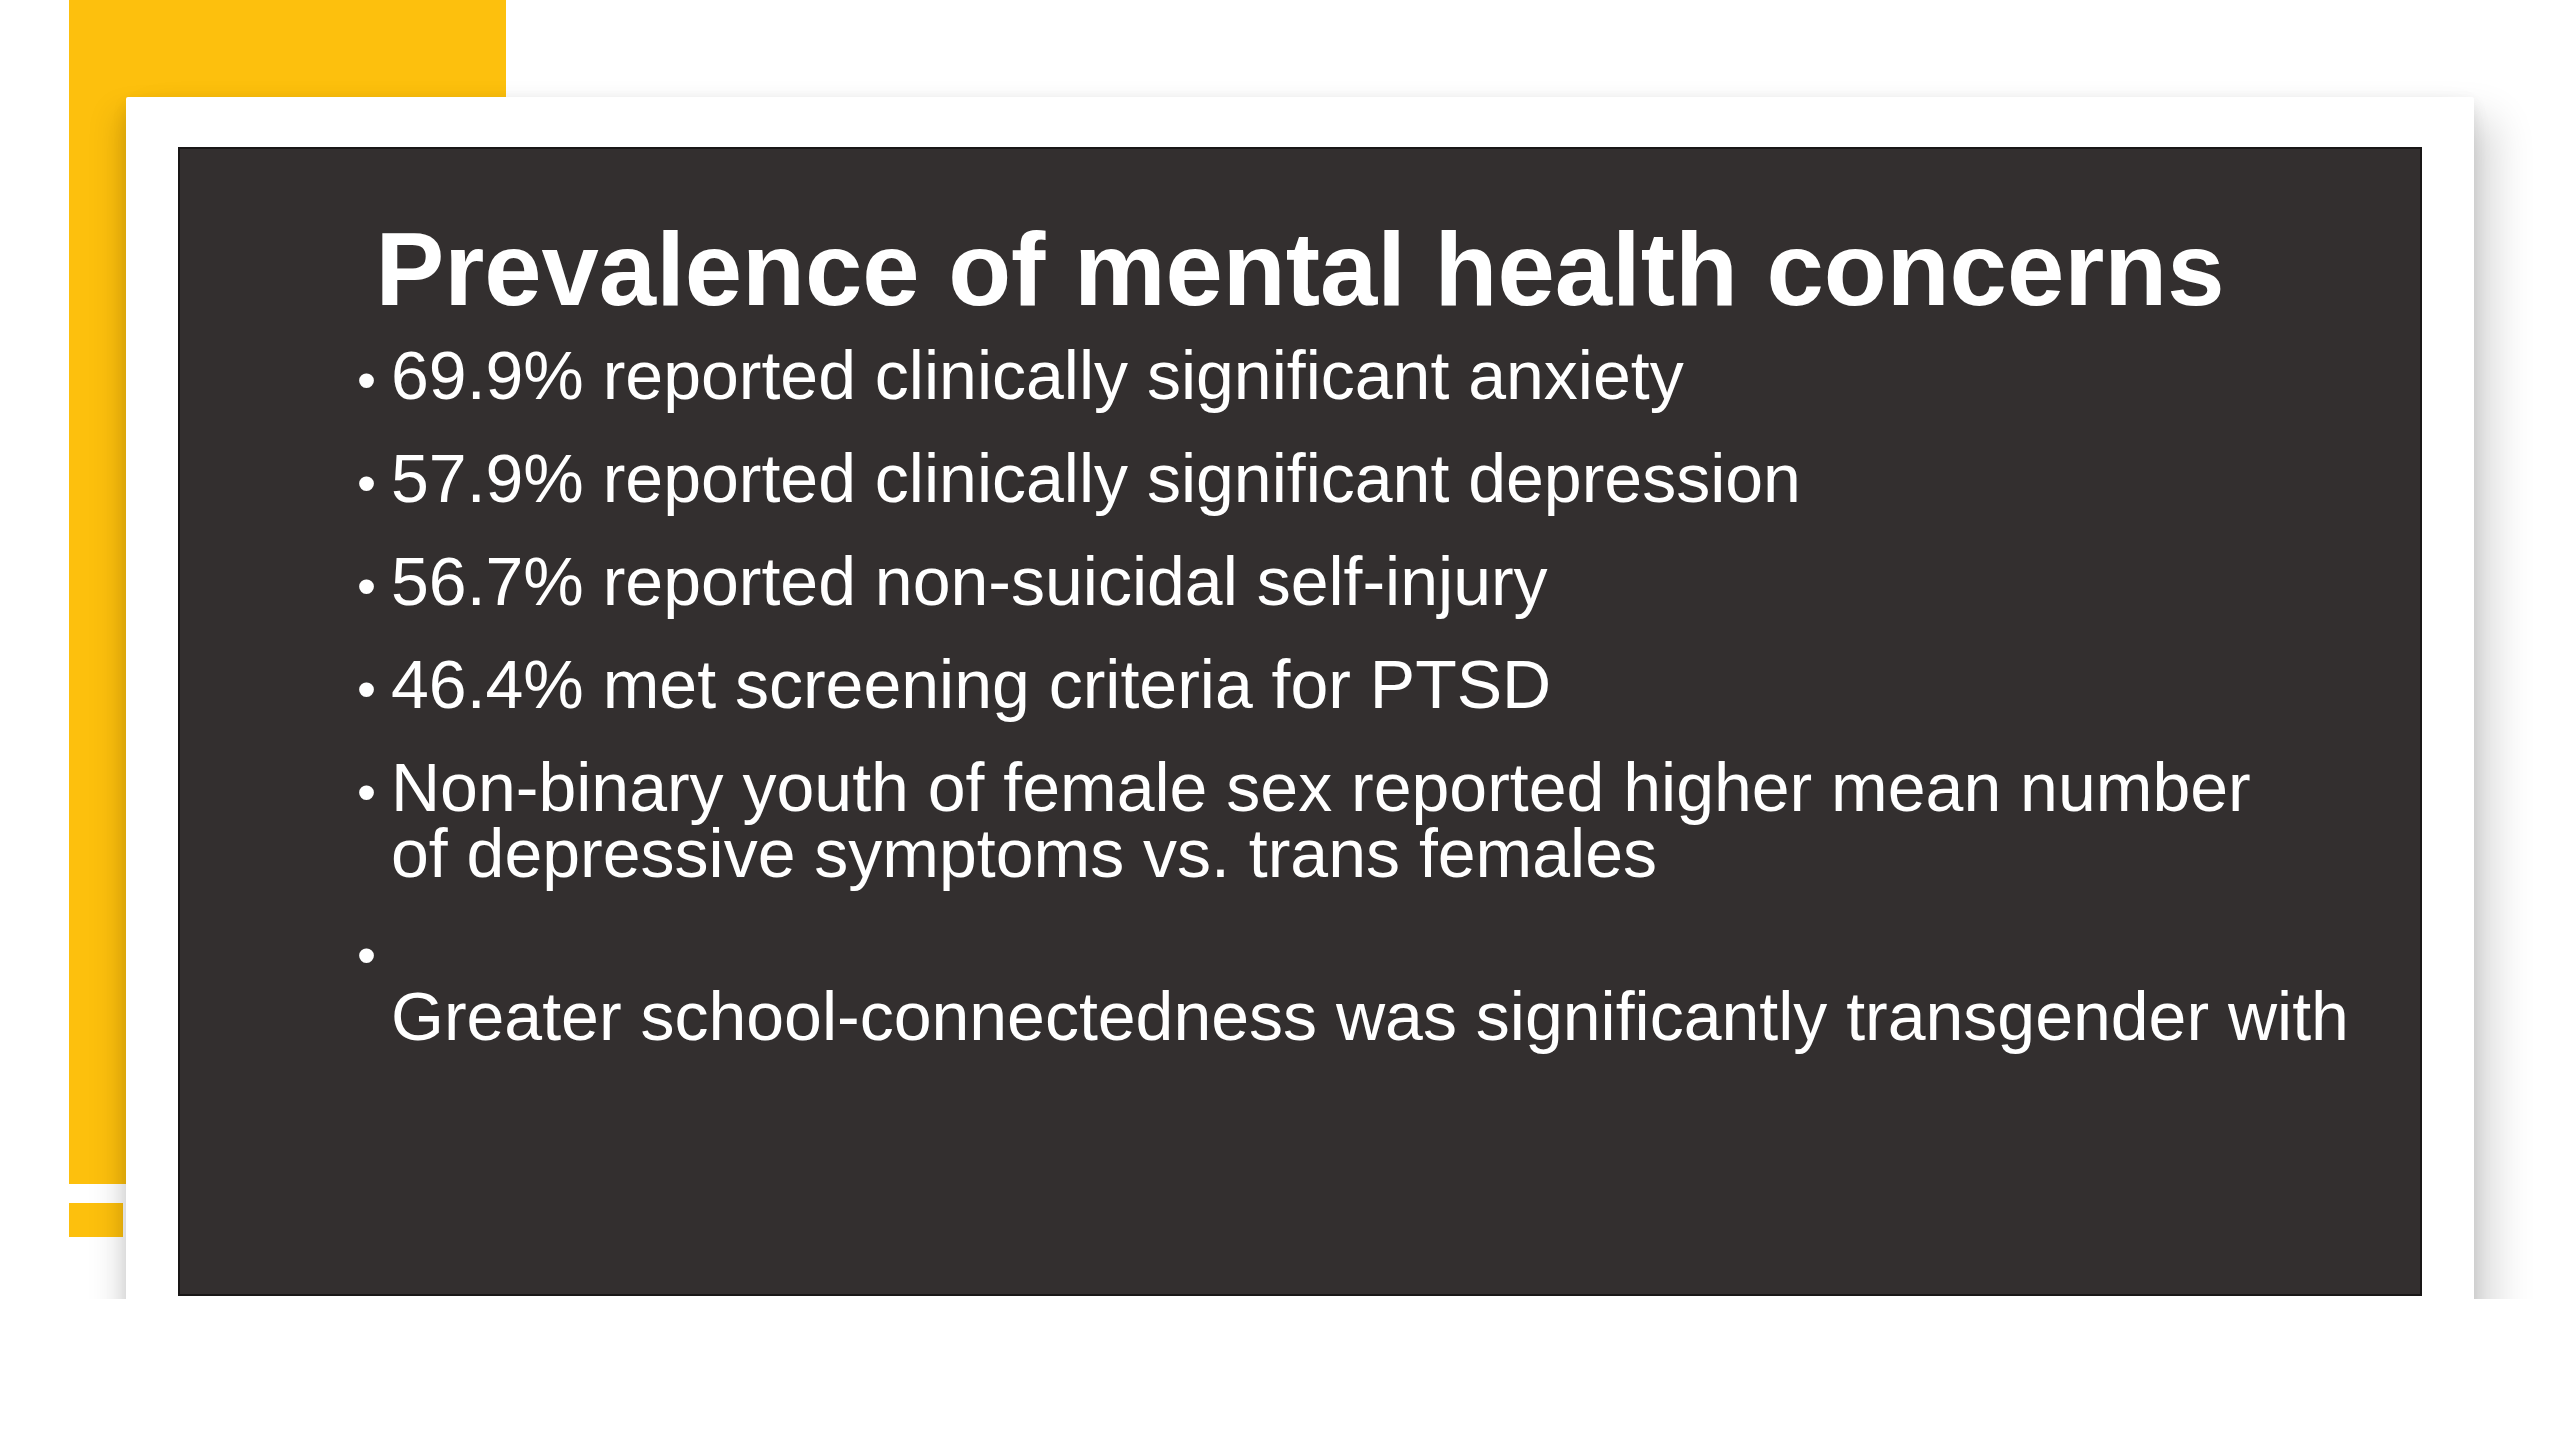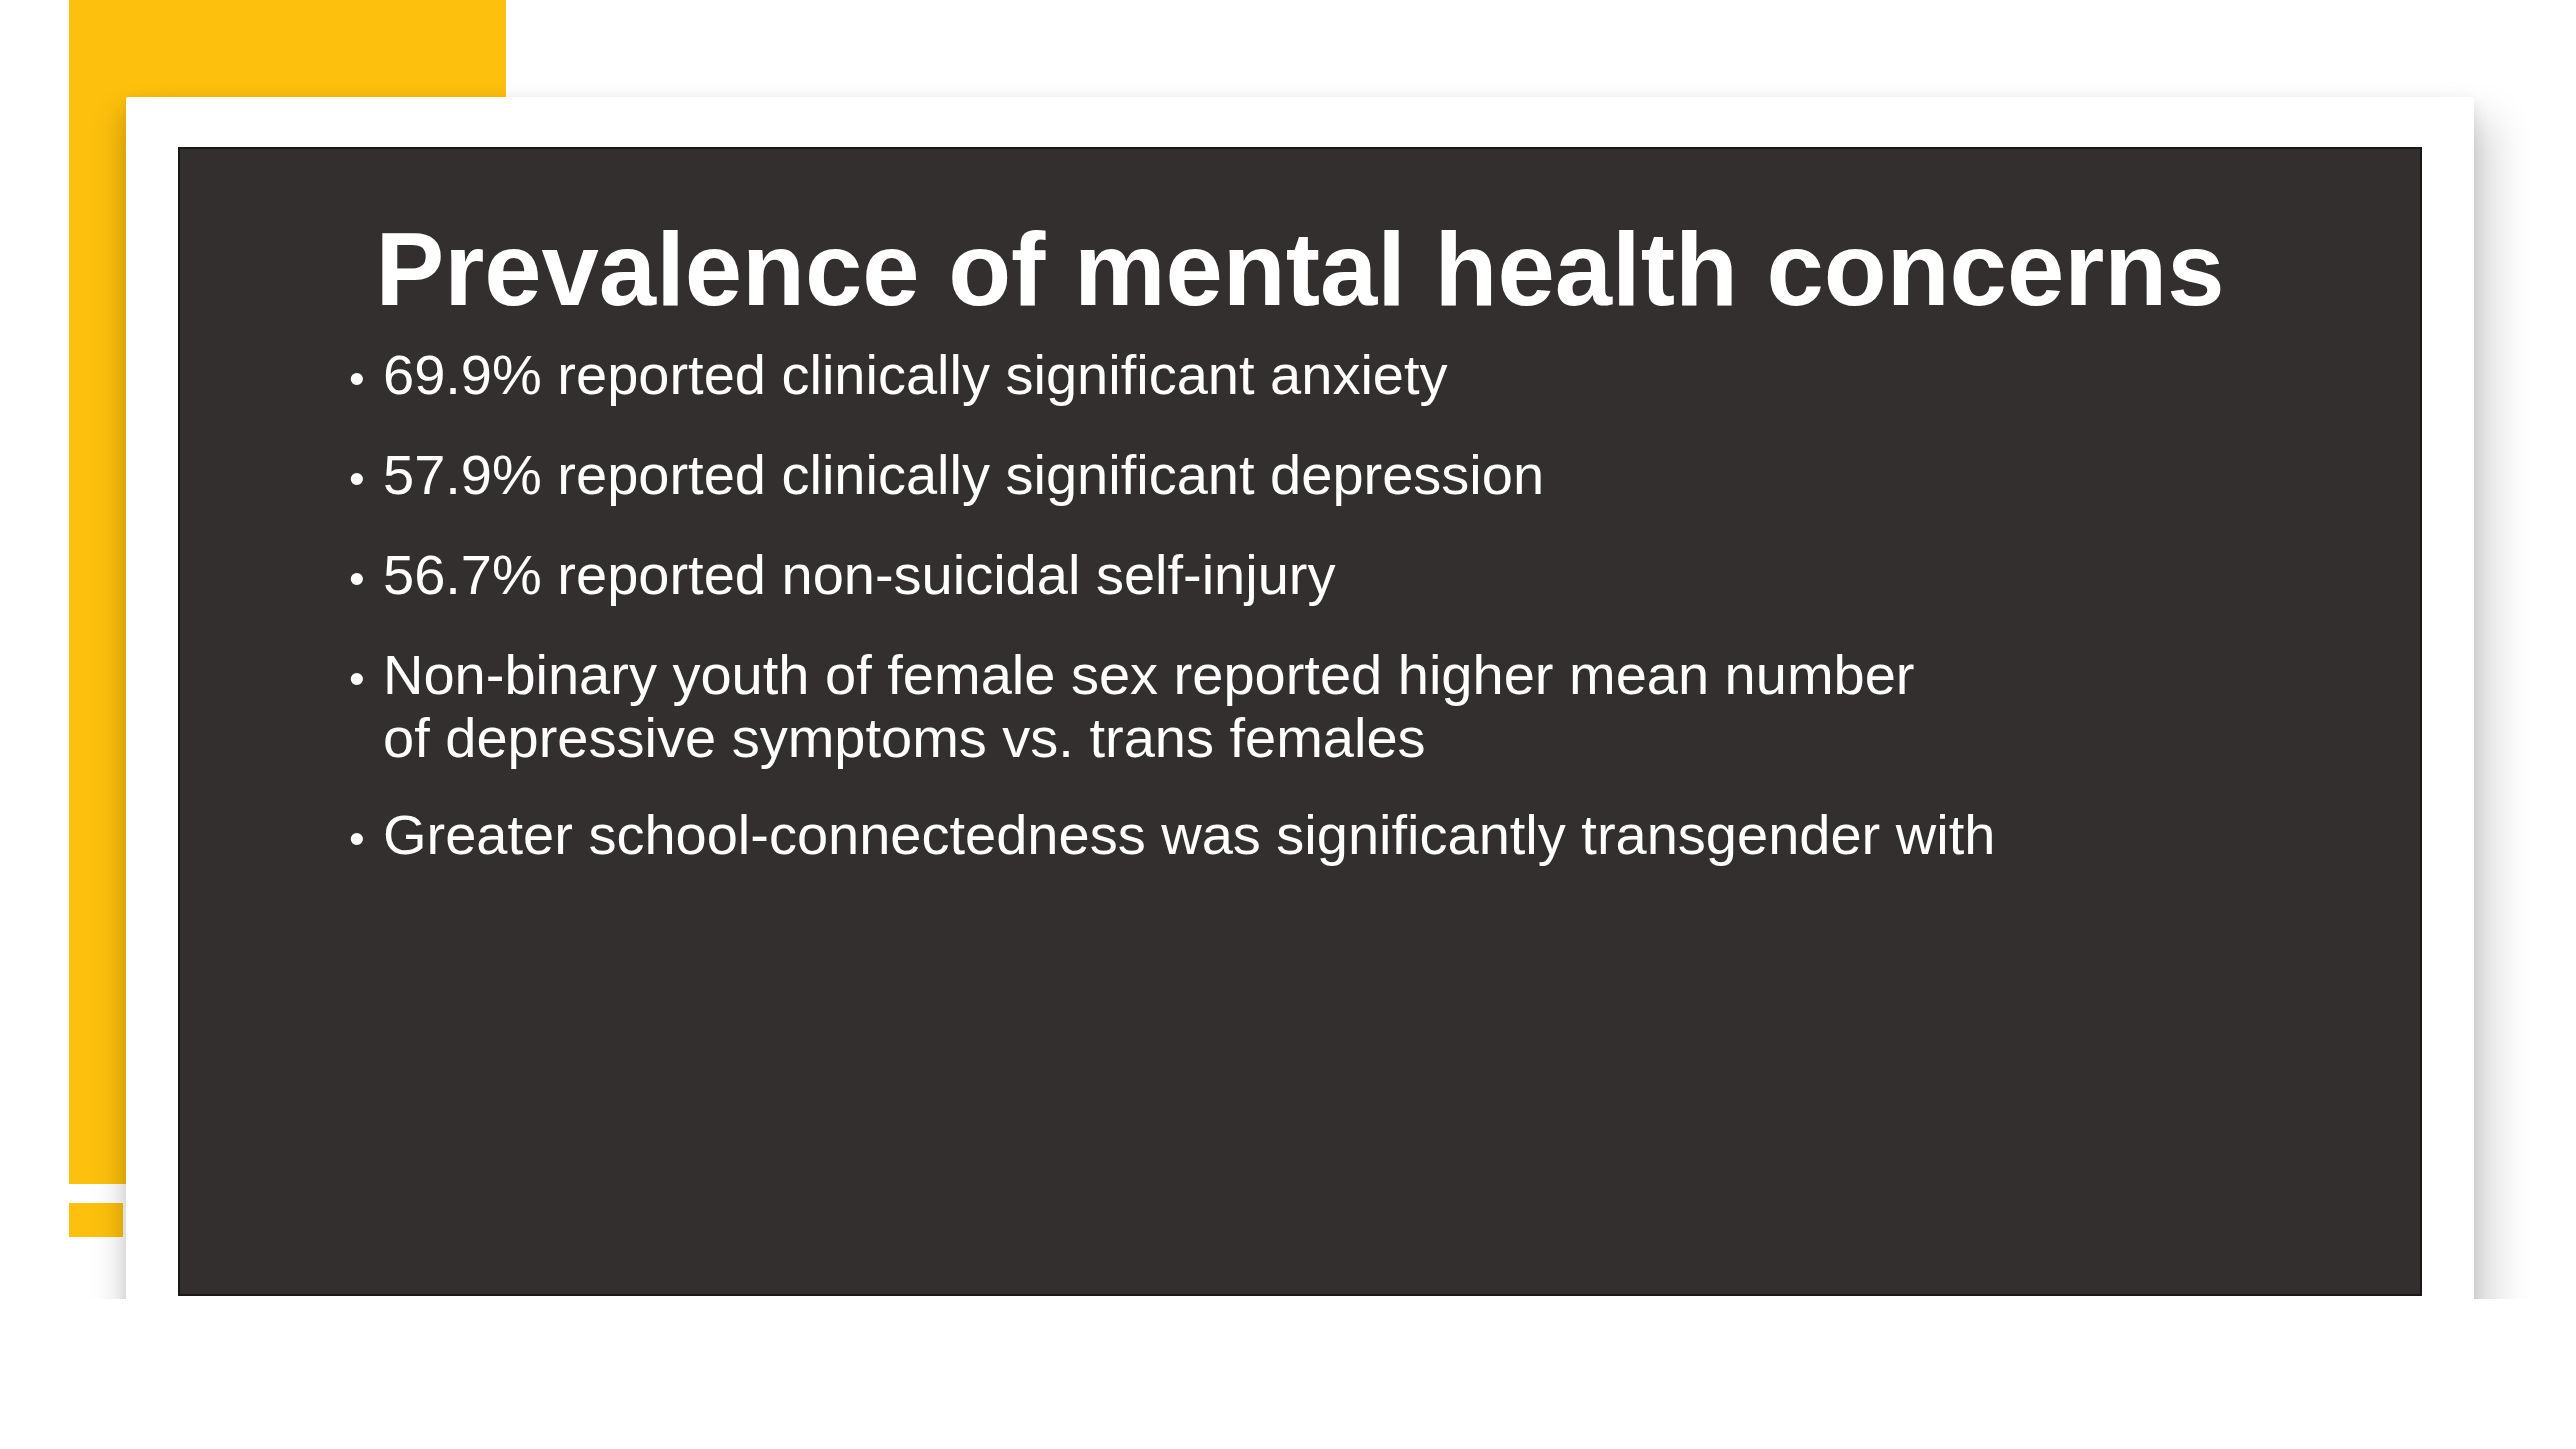--- a/index.html
+++ b/index.html
@@ -61,23 +61,24 @@
     text-align: center;
     font-weight: bold;
     font-size: 103px;
     line-height: 141px;
     letter-spacing: 0;
   }
   .title span { display: block; }
   .bullets {
     margin-top: 4.7px;
     padding-right: 94px;
-    font-size: 56px;
+    font-size: 68px;
     line-height: 60px;
     font-weight: normal;
+    padding-left: 8px;
   }
   .bullet {
     padding-left: 203px;
     margin: 0;
   }
   .bullet + .bullet { margin-top: 37px; }
   .bullet.group-gap { }
   .bullet::before {
     content: "\2022";
     display: inline-block;
@@ -104,20 +105,21 @@
       </div>
 
       <div class="bullets">
 
         <p class="bullet"><span class="l1">69.9% reported clinically significant anxiety</span></p>
 
         <p class="bullet"><span class="l1">57.9% reported clinically significant depression</span></p>
 
         <p class="bullet"><span class="l1">56.7% reported non-suicidal self-injury</span></p>
 
+        <p class="bullet"><span class="l1">46.4% met screening criteria for PTSD</span></p>
 
         <p class="bullet group-gap"><span class="l1">Non-binary youth of female sex reported higher mean number</span><span class="l2">of depressive symptoms vs. trans females</span></p>
 
         <p class="bullet"><span class="l1">Greater school-connectedness was significantly transgender with</span></p>
 
       </div>
 
     </div>
   </div>
 

